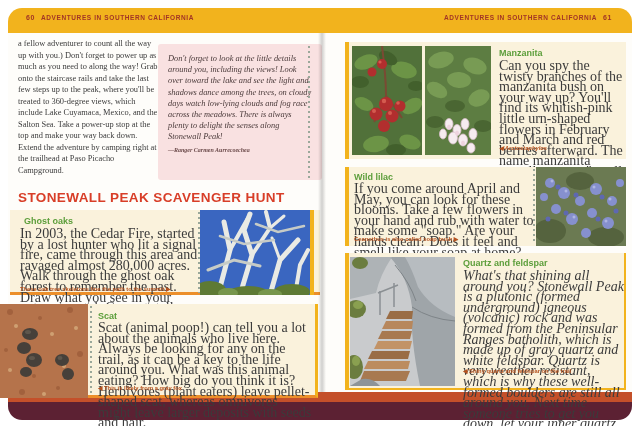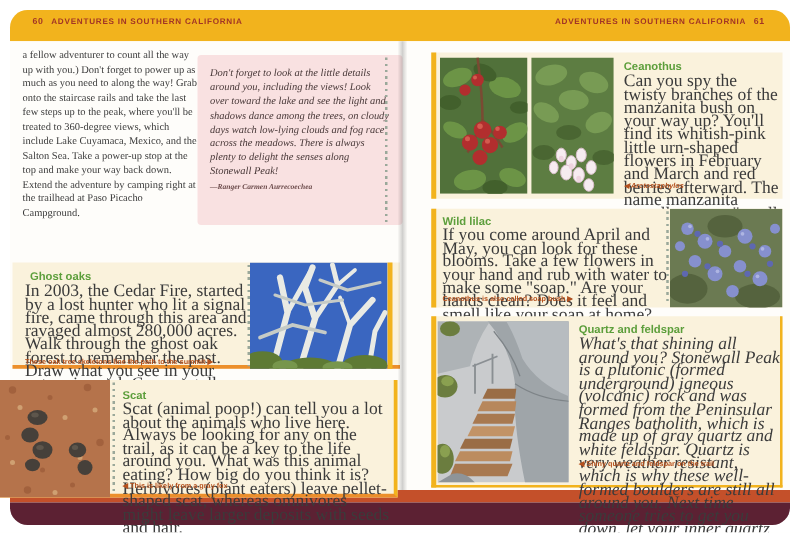--- a/index.html
+++ b/index.html
@@ -91,20 +91,21 @@
   </div>
 
   <div class="abs intro">a fellow adventurer to count all the way up with you.) Don't forget to power up as much as you need to along the way! Grab onto the staircase rails and take the last few steps up to the peak, where you'll be treated to 360-degree views, which include Lake Cuyamaca, Mexico, and the Salton Sea. Take a power-up stop at the top and make your way back down. Extend the adventure by camping right at the trailhead at Paso Picacho Campground.</div>
 
   <div class="abs quote-box">
     <div class="quote-text">Don't forget to look at the little details around you, including the views! Look over toward the lake and see the light and shadows dance among the trees, on cloudy days watch low-lying clouds and fog race across the meadows. There is always plenty to delight the senses along Stonewall Peak!</div>
     <div class="quote-attr">—Ranger Carmen Aurrecoechea</div>
   </div>
   <div class="abs stitch" style="left:308px;top:46px;height:134px;"></div>
 
+  <div class="abs scav-heading">STONEWALL PEAK SCAVENGER HUNT</div>
 
   <div class="abs box ghost-box"></div>
   <div class="abs sec-title ghost-title">Ghost oaks</div>
   <div class="abs sec-body ghost-body">In 2003, the Cedar Fire, started by a lost hunter who lit a signal fire, came through this area and ravaged almost 280,000 acres. Walk through the ghost oak forest to remember the past. Draw what you see in your nature journal. Can you tell how the area is recovering after the fire?</div>
   <div class="abs sec-caption ghost-caption">These oak tree skeletons line the path to the summit ▶</div>
   <div class="abs ghost-photo">
     <svg width="110" height="85" viewBox="0 0 110 85" preserveAspectRatio="none">
       <rect width="110" height="85" fill="#3A66C0"></rect>
       <g stroke="#E9EAE4" stroke-linecap="round" fill="none">
         <path d="M18 85 L30 40 L24 12" stroke-width="5"></path>
@@ -244,21 +245,21 @@
         <ellipse cx="18" cy="88" rx="3.5" ry="5"></ellipse>
         <ellipse cx="46" cy="102" rx="4" ry="5"></ellipse>
       </g>
       <g fill="#EED4DF">
         <ellipse cx="24" cy="81" rx="2" ry="2.5"></ellipse>
         <ellipse cx="38" cy="97" rx="2" ry="2.5"></ellipse>
         <ellipse cx="32" cy="87" rx="2" ry="2.5"></ellipse>
       </g>
     </svg>
   </div>
-  <div class="abs sec-title manz-title">Ceanothus</div>
+  <div class="abs sec-title manz-title">Manzanita</div>
   <div class="abs sec-body manz-body">Can you spy the twisty branches of the manzanita bush on your way up? You'll find its whitish-pink little urn-shaped flowers in February and March and red berries afterward. The name manzanita actually means "small apples"—if you find its berries, can you tell why?</div>
   <div class="abs sec-caption manz-caption">◀ Arctostaphylos</div>
 
   <div class="abs box lilac-box"></div>
   <div class="abs sec-title lilac-title">Wild lilac</div>
   <div class="abs sec-body lilac-body">If you come around April and May, you can look for these blooms. Take a few flowers in your hand and rub with water to make some "soap." Are your hands clean? Does it feel and smell like your soap at home?</div>
   <div class="abs sec-caption lilac-caption">Ceanothus is also called soap bush ▶</div>
   <div class="abs lilac-photo">
     <svg width="90" height="79" viewBox="0 0 90 79" preserveAspectRatio="none">
       <rect width="90" height="79" fill="#6B7A52"></rect>

